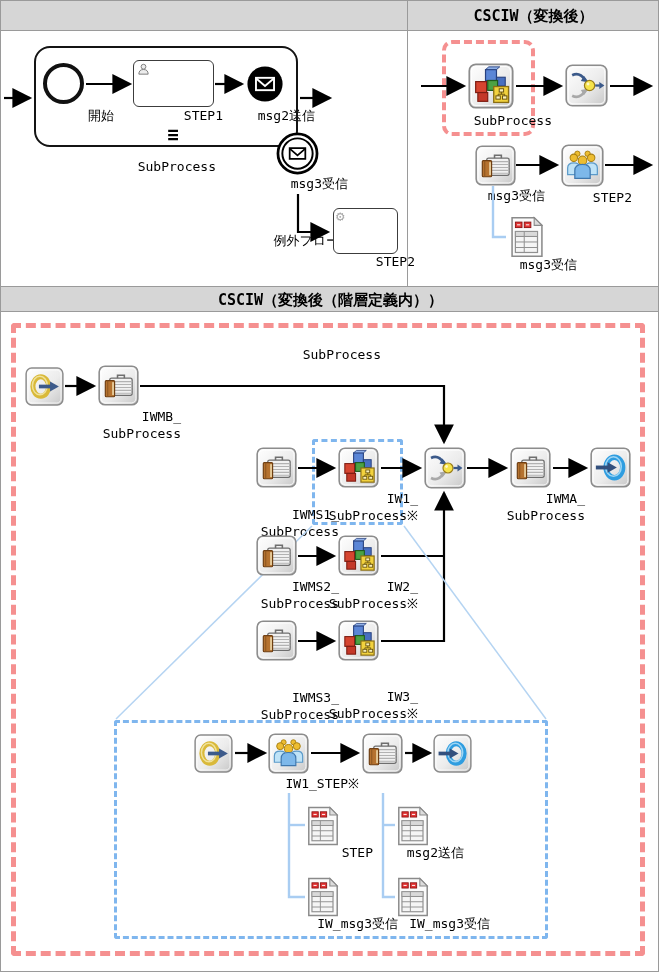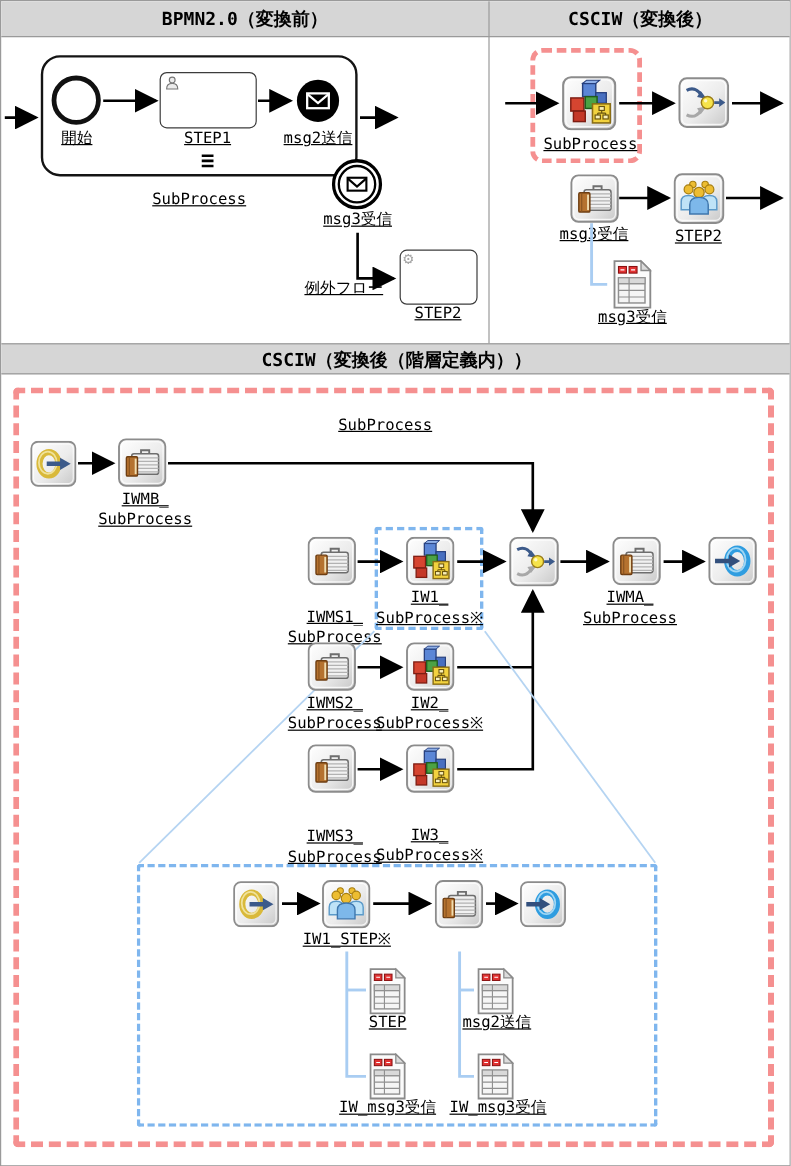--- a/index.html
+++ b/index.html
@@ -2,21 +2,21 @@
 <html><head>
 <meta charset="utf-8">
 <style>
   html,body{margin:0;padding:0;background:#fff;}
   .page{position:relative;width:659px;height:972px;background:#fff;box-sizing:border-box;
         border:1px solid #9a9a9a;overflow:hidden;
         font-family:"DejaVu Sans Mono","Liberation Mono",monospace;color:#000;}
   .hdrband{position:absolute;background:#d6d6d6;box-sizing:border-box;border-bottom:1px solid #9a9a9a;}
   .hdr{position:absolute;text-align:center;font-weight:bold;font-size:15px;letter-spacing:0;}
   .vdiv{position:absolute;width:1px;background:#9a9a9a;}
-  .lbl{position:absolute;text-align:center;font-size:13px;line-height:17px;white-space:pre-line;text-decoration:underline;}
+  .lbl{position:absolute;text-align:right;font-size:13px;line-height:17px;white-space:pre-line;}
   .icon{position:absolute;}
   .wires{position:absolute;left:0;top:0;z-index:1;pointer-events:none;}
   .box-pink{position:absolute;border:4px dashed #f59090;border-radius:10px;box-sizing:border-box;z-index:0;}
   .box-pink.big{border-width:5px;border-radius:4px;}
   .box-blue{position:absolute;border:3px dashed #7fb6ee;border-radius:3px;box-sizing:border-box;z-index:0;}
   .bpmn-rect{position:absolute;border:2.5px solid #141414;border-radius:16px;box-sizing:border-box;background:transparent;z-index:1;}
   .task{position:absolute;border:1.6px solid #3c3c3c;border-radius:6px;background:#fff;box-sizing:border-box;z-index:2;}
   .evt-start{position:absolute;border:4px solid #111;border-radius:50%;background:#fff;box-sizing:border-box;z-index:2;}
   .marker{position:absolute;text-align:center;font-weight:bold;font-size:19px;z-index:2;}
   .z2{z-index:2;}
@@ -136,21 +136,20 @@
     </symbol>
   </defs>
 </svg>
 
 <div class="page">
 
   <div class="hdrband" style="left:0;top:0;width:659px;height:30px;"></div>
   <div class="vdiv" style="left:406px;top:0;height:286px;"></div>
   <div class="hdrband" style="left:0;top:285px;width:659px;height:26px;border-top:1px solid #9a9a9a;"></div>
 
-  <div class="hdr" style="left:0;top:6px;width:406px;">BPMN2.0（変換前）</div>
   <div class="hdr" style="left:0;top:290px;width:659px;">CSCIW（変換後（階層定義内））</div>
   <div class="hdr" style="left:406px;top:6px;width:253px;">CSCIW（変換後）</div>
 
   <svg class="wires" width="659" height="972">
     <g stroke="#000" stroke-width="2.2" fill="none">
       <path d="M3,97 H29" marker-end="url(#ah)"></path>
       <path d="M85,83 H129" marker-end="url(#ah)"></path>
       <path d="M214,83 H241" marker-end="url(#ah)"></path>
       <path d="M299,97 H329" marker-end="url(#ah)"></path>
       <path d="M297,193 V231 H327" marker-end="url(#ah)"></path>

